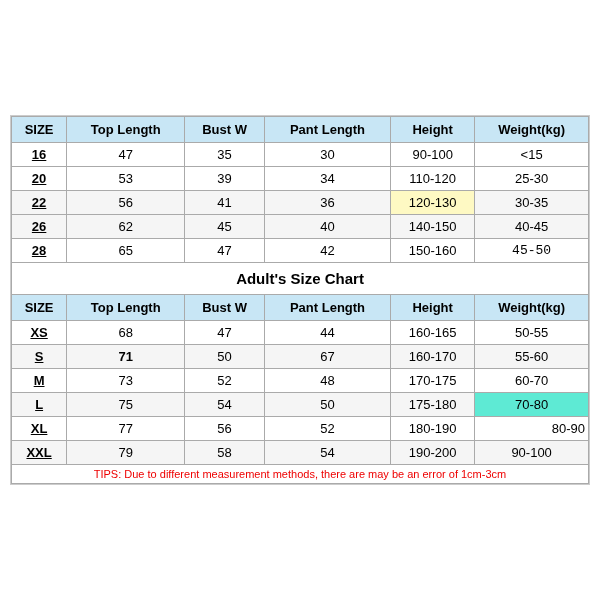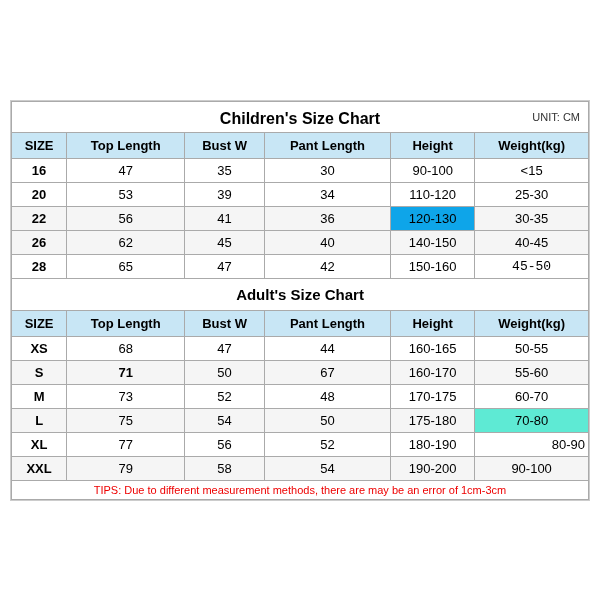--- a/index.html
+++ b/index.html
@@ -47,34 +47,28 @@
       padding: 7px;
     }
     .tips-row td {
       background: #fff;
       border: 1px solid #aaa;
       color: #e00;
       font-size: 11px;
       padding: 3px 4px;
       text-align: center;
     }
-    .size-col { font-weight: bold; }
+    .size-col { font-weight: bold; text-decoration: underline; }
   </style>
 </head>
 <body>
 
 <div class="container">
   <table>
     <thead>
-      <tr>
-        <th colspan="6" style="background:#fff; border:1px solid #aaa; padding:8px 4px 4px 4px; position:relative;">
-          <span style="font-size:16px; font-weight:bold;">Children's Size Chart</span>
-          <span style="position:absolute; right:8px; top:50%; transform:translateY(-50%); font-size:11px; font-weight:normal; color:#333;">UNIT: CM</span>
-        </th>
-      </tr>
       <tr id="children-header-row">
       <th>SIZE</th>
           <th>Top Length</th>
           <th>Bust W</th>
           <th>Pant Length</th>
           <th>Height</th>
           <th>Weight(kg)</th>
         </tr>
     </thead>
     <tbody id="children-body">
@@ -92,21 +86,21 @@
           <td style="background: rgb(255, 255, 255);">39</td>
           <td style="background: rgb(255, 255, 255);">34</td>
           <td style="background: rgb(255, 255, 255);">110-120</td>
           <td style="background: rgb(255, 255, 255);">25-30</td>
         </tr>
         <tr>
           <td class="size-col" style="background: rgb(245, 245, 245);">22</td>
           <td style="background: rgb(245, 245, 245);">56</td>
           <td style="background: rgb(245, 245, 245);">41</td>
           <td style="background: rgb(245, 245, 245);">36</td>
-          <td style="background: #0ea5e9;">120-130</td>
+          <td style="background: #fef9c3;">120-130</td>
           <td style="background: rgb(245, 245, 245);">30-35</td>
         </tr>
         <tr>
           <td class="size-col" style="background: rgb(245, 245, 245);">26</td>
           <td style="background: rgb(245, 245, 245);">62</td>
           <td style="background: rgb(245, 245, 245);">45</td>
           <td style="background: rgb(245, 245, 245);">40</td>
           <td style="background: rgb(245, 245, 245);">140-150</td>
           <td style="background: rgb(245, 245, 245);">40-45</td>
         </tr>

